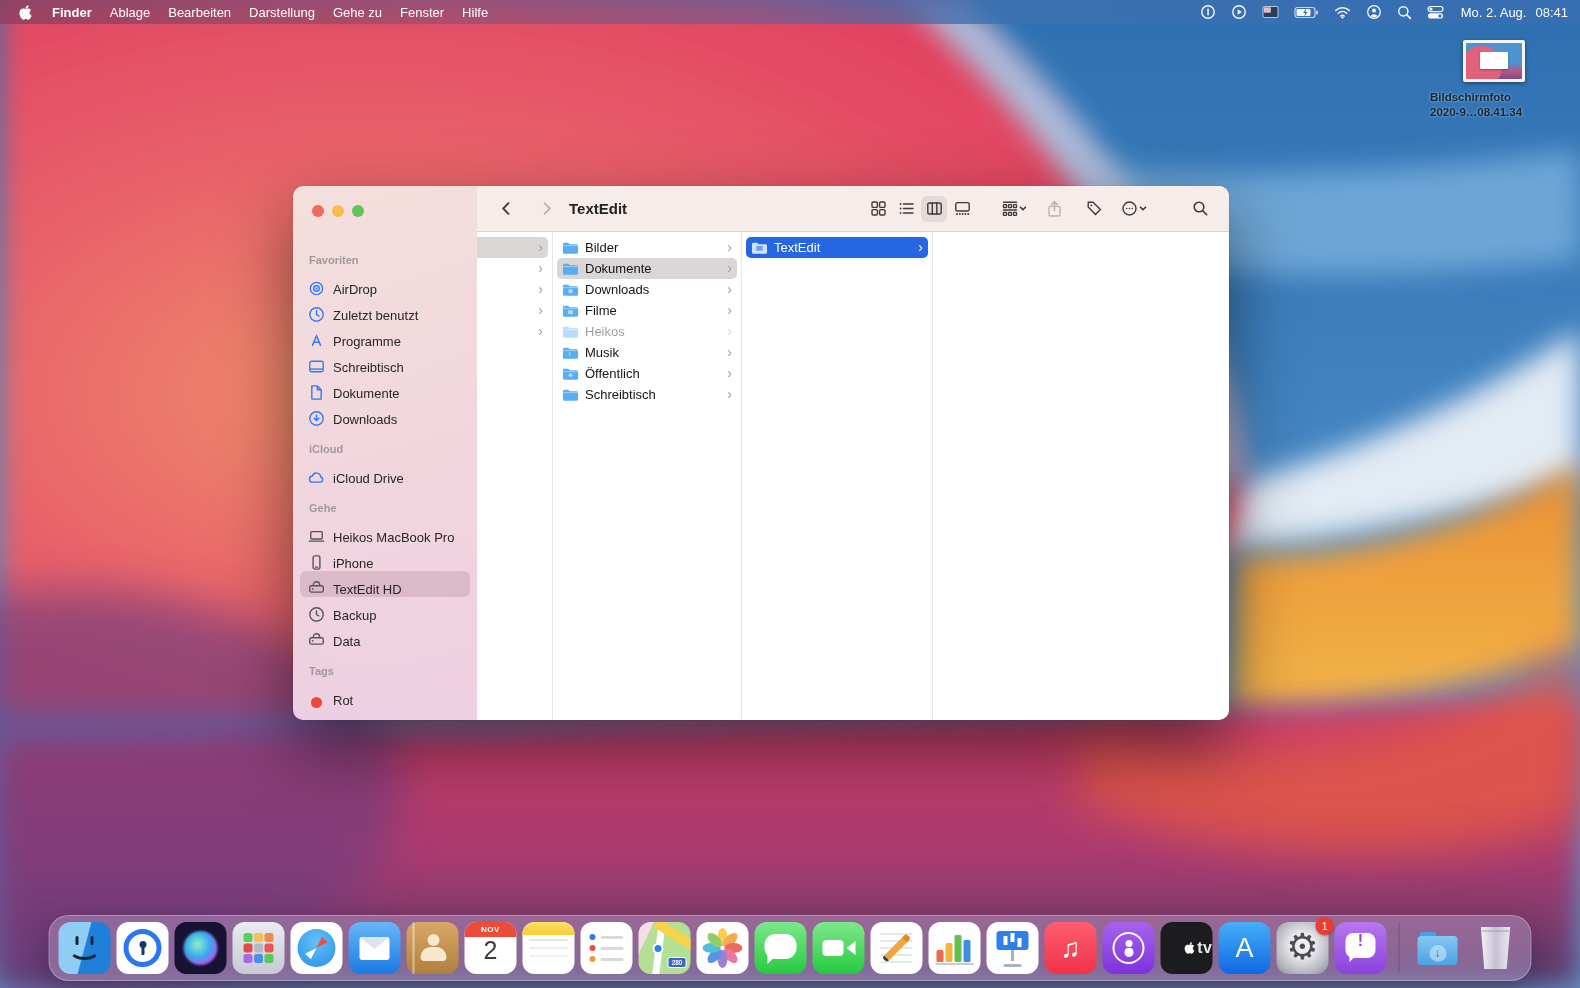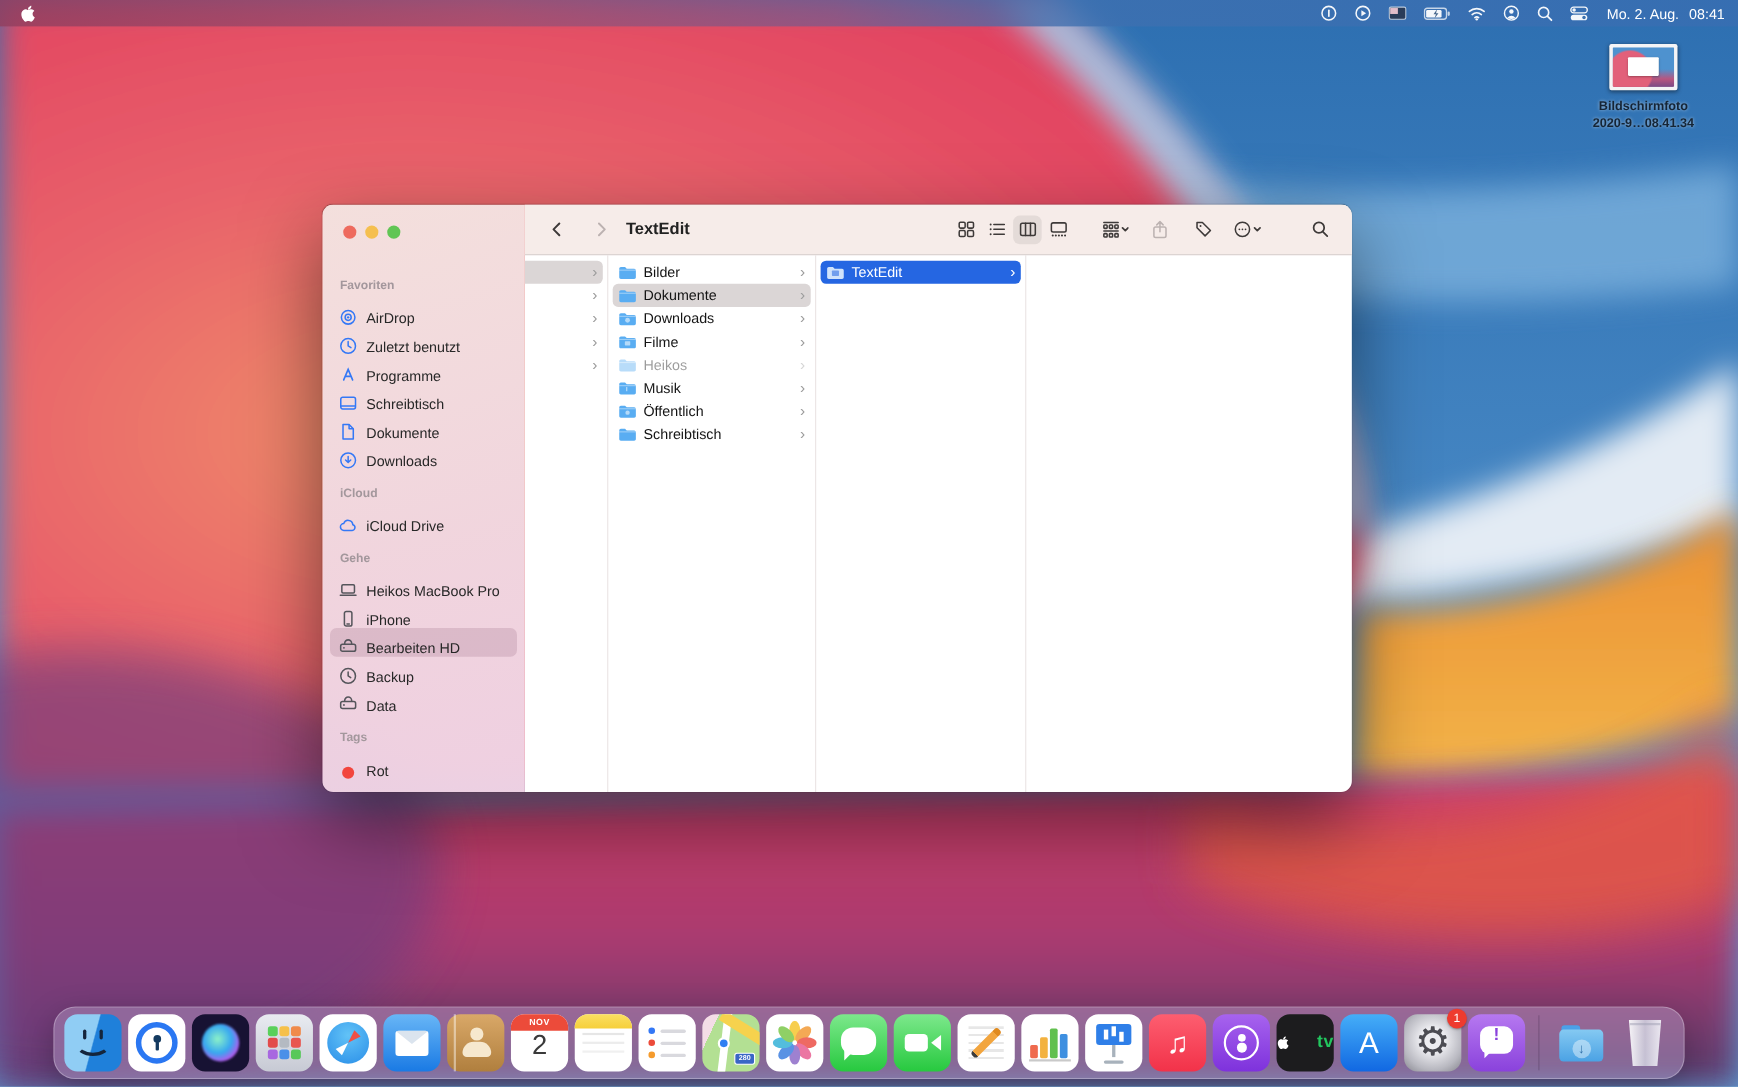--- a/index.html
+++ b/index.html
@@ -12,21 +12,21 @@
   .menubar{position:absolute;top:0;left:0;right:0;height:24px;display:flex;align-items:center;padding:0 12px;color:#fff;font-size:13px;
     background:linear-gradient(90deg,rgba(146,62,94,.82) 0%,rgba(158,77,112,.78) 28%,rgba(120,90,140,.72) 48%,rgba(62,112,176,.8) 62%,rgba(56,110,178,.85) 100%);}
   .menubar .apple{width:15px;height:17px;margin:0 10px 0 6px;flex:none}
   .menus{display:flex;align-items:center}
   .menus span{padding:0 9px;cursor:default}
   .menus span.b{font-weight:700}
   .mright{margin-left:auto;display:flex;align-items:center;gap:15px}
   .sic{display:flex;align-items:center;opacity:.95}
   .clock{display:flex;gap:9px;font-size:13px;margin-left:2px}
   
-  .deskicon{position:absolute;top:40px;right:22px;width:128px;text-align:center;cursor:default}
+  .deskicon{position:absolute;top:40px;right:22px;width:128px;text-align:left;cursor:default}
   .thumb{width:62px;height:42px;margin:0 auto;background:#f4f4f6;border-radius:2px;box-shadow:0 1px 4px rgba(0,0,0,.45);padding:3px;position:relative}
   .thumb .tin{position:absolute;inset:3px;border-radius:1px;overflow:hidden;
      background:radial-gradient(circle at 28% 65%,#e2607a 0 42%,rgba(226,96,122,0) 46%),linear-gradient(180deg,#4e92cf 0 55%,#b8557f 80%,#7a4a86)}
   .thumb .tin i{position:absolute;left:14px;top:9px;width:28px;height:17px;background:#fff;border-radius:1px;box-shadow:0 1px 2px rgba(0,0,0,.3)}
   .dlabel{margin-top:8px;font-size:11.5px;font-weight:700;line-height:15px;color:#152536;text-shadow:0 0 3px rgba(255,255,255,.55)}
   
   .window{position:absolute;left:293px;top:186px;width:936px;height:534px;border-radius:10px;overflow:hidden;display:flex;
     box-shadow:0 28px 70px rgba(0,0,0,.5),0 0 1px rgba(0,0,0,.45)}
   .sidebar{width:184px;flex:none;position:relative;padding-top:64px;
     background:linear-gradient(165deg,rgba(244,226,223,.98),rgba(241,216,225,.97) 55%,rgba(239,211,229,.97))}
@@ -152,21 +152,21 @@
   .i-key .kbase{left:50%;bottom:7px;width:18px;height:3px;background:#a8b2bc;border-radius:2px;transform:translateX(-50%)}
   
   .i-mus{background:linear-gradient(180deg,#fd5e70,#f23249)}
   .i-mus::before{content:"♫";position:absolute;inset:0;color:#fff;font-size:27px;line-height:52px;text-align:center}
   
   .i-pod{background:linear-gradient(180deg,#a763ee,#7e32dc)}
   .i-pod::before{content:"";position:absolute;inset:10px;border:2.5px solid #fff;border-radius:50%}
   .i-pod .pp{left:50%;top:18px;width:7px;height:7px;margin-left:-3.5px;background:#fff;border-radius:50%}
   .i-pod .pp::after{content:"";position:absolute;left:-1px;top:8px;width:9px;height:9px;background:#fff;border-radius:4px 4px 4.5px 4.5px}
   
-  .i-atv{background:#1c1c1e;display:flex;align-items:center;justify-content:space-between;gap:2px;color:#22c55e}
+  .i-atv{background:#1c1c1e;display:flex;align-items:center;justify-content:flex-end;gap:2px;color:#e5e5e5}
   .i-atv svg{width:12px;height:14px}
   .i-atv b{position:static;font-size:16px;font-weight:600;letter-spacing:.5px}
   
   .i-as{background:linear-gradient(180deg,#45aef8,#1168e2)}
   .i-as b{inset:0;color:#fff;font-size:27px;font-weight:400;line-height:52px;text-align:center}
   
   .i-set{background:radial-gradient(circle at 50% 45%,#ededf1 0 28%,#b8b8c0 70%,#85858d)}
   .i-set::before{content:"⚙";position:absolute;inset:0;font-size:36px;line-height:50px;text-align:center;color:#4c4c53}
   .i-set .badge{top:-5px;right:-5px;min-width:18px;height:18px;border-radius:9px;background:#ee3b2f;color:#fff;font-size:11px;font-weight:500;line-height:18px;text-align:center;padding:0 4px;box-shadow:0 1px 2px rgba(0,0,0,.3)}
   
@@ -227,20 +227,29 @@
     <path d="M1235 555 C 1360 560, 1490 520, 1580 462 L1580 650 C 1460 695, 1320 712, 1230 710 Z" fill="url(#gOr)" filter="url(#soft)"></path>
     <path d="M0 740 L1580 700 L1580 988 L0 988 Z" fill="url(#gBot)" filter="url(#soft)"></path>
     <path d="M1080 730 C 1260 770, 1460 745, 1580 640 L1580 820 C 1400 880, 1180 845, 1080 800 Z" fill="#e25847" opacity=".85" filter="url(#soft2)"></path>
     <ellipse cx="70" cy="790" rx="330" ry="200" fill="#6d3e7e" opacity=".65" filter="url(#soft2)"></ellipse>
   </svg>
 
   <div class="menubar">
     <svg class="apple" viewBox="0 0 170 170">
         <path fill="#fff" d="M150.4 130.3c-2.5 5.7-5.4 11-8.8 15.8-4.6 6.6-8.4 11.2-11.3 13.7-4.5 4.1-9.3 6.3-14.5 6.4-3.7 0-8.2-1.1-13.4-3.2-5.2-2.1-10-3.2-14.4-3.2-4.6 0-9.5 1.1-14.8 3.2-5.3 2.2-9.5 3.3-12.8 3.4-5 .2-9.9-2-14.7-6.6-3.1-2.7-7-7.5-11.8-14.3-5.1-7.2-9.3-15.6-12.6-25.2C17.9 110 16 99.8 16 90c0-11.2 2.4-20.9 7.3-29 3.8-6.5 8.9-11.6 15.3-15.4 6.4-3.8 13.2-5.7 20.6-5.8 3.9 0 9.1 1.2 15.5 3.6 6.4 2.4 10.5 3.6 12.3 3.6 1.3 0 5.9-1.4 13.6-4.2 7.3-2.6 13.4-3.7 18.5-3.2 13.7 1.1 24 6.5 30.9 16.3-12.3 7.4-18.3 17.9-18.2 31.3.1 10.4 3.9 19.1 11.3 26 3.4 3.2 7.2 5.7 11.4 7.5-.9 2.6-1.9 5.2-2.9 7.6zM119.1 7.2c0 8.3-3 16.1-9.1 23.3-7.3 8.5-16.2 13.5-25.8 12.7-.1-1-.2-2.1-.2-3.2 0-8 3.5-16.6 9.7-23.6 3.1-3.6 7-6.5 11.8-8.9 4.7-2.3 9.2-3.6 13.4-3.9.1 1.2.2 2.4.2 3.6z"></path>
       </svg>
+    <div class="menus">
+      <span class="b">Finder</span>
+      <span>Ablage</span>
+      <span>Bearbeiten</span>
+      <span>Darstellung</span>
+      <span>Gehe zu</span>
+      <span>Fenster</span>
+      <span>Hilfe</span>
+    </div>
     <div class="mright">
       <span class="sic">
         <svg width="16" height="16" viewBox="0 0 16 16">
             <circle cx="8" cy="8" r="6.2" stroke="#fff" stroke-width="1.4" fill="none"></circle>
             <rect x="7.3" y="4.6" width="1.5" height="6.8" rx=".7" fill="#fff"></rect>
           </svg>
       </span>
       <span class="sic">
         <svg width="16" height="16" viewBox="0 0 16 16">
             <circle cx="8" cy="8" r="6.2" stroke="#fff" stroke-width="1.4" fill="none"></circle>
@@ -385,21 +394,21 @@
             <path d="M7 12.4h2" stroke-linecap="round"></path>
           </svg>
         <span>iPhone</span>
       </div>
       <div class="s-item place sel">
         <svg viewBox="0 0 16 16" fill="none" stroke="currentColor" stroke-width="1.3">
             <rect x="1.6" y="5.4" width="12.8" height="6" rx="1.6"></rect>
             <path d="M5 5.4V4.6a3 3 0 0 1 6 0v.8"></path>
             <circle cx="4.4" cy="8.4" r=".8" fill="currentColor" stroke="none"></circle>
           </svg>
-        <span>Bearbeiten HD</span>
+        <span>TextEdit HD</span>
       </div>
       <div class="s-item place">
         <svg viewBox="0 0 16 16" fill="none" stroke="currentColor" stroke-width="1.3">
             <circle cx="8" cy="8" r="6.3"></circle>
             <path d="M8 4.6V8l2.2 1.4" stroke-linecap="round"></path>
           </svg>
         <span>Backup</span>
       </div>
       <div class="s-item place">
         <svg viewBox="0 0 16 16" fill="none" stroke="currentColor" stroke-width="1.3">

